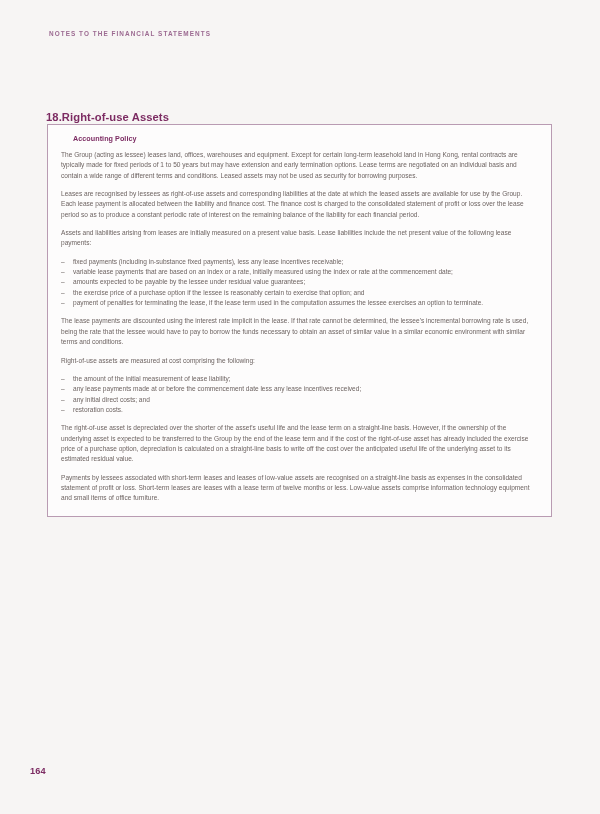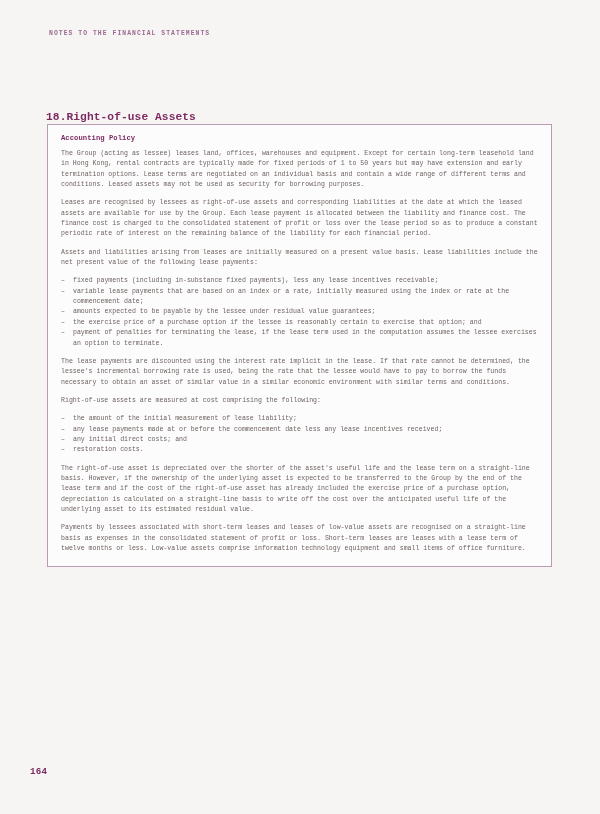--- a/index.html
+++ b/index.html
@@ -14,21 +14,20 @@
     -webkit-font-smoothing: antialiased;
     overflow: hidden;
     position: relative;
   }
   .page {
     position: absolute;
     inset: 0;
     width: 600px;
     height: 584px;
     background: #f7f5f4;
-    font-family: Liberation Mono, monospace;
   }
   .running-header {
     position: absolute;
     left: 49px;
     top: 30px;
     font-size: 6.4px;
     letter-spacing: 1.05px;
     font-weight: bold;
     color: #9c6a91;
     text-transform: uppercase;
@@ -50,21 +49,21 @@
     width: 505px;
     box-sizing: border-box;
     border: 0.9px solid #b99bb2;
     background: #fdfcfc;
     padding: 9px 13px 12px 13px;
   }
   .policy-heading {
     font-size: 7.2px;
     font-weight: bold;
     color: #7c2b62;
-    margin: 0 0 7px 0;
+    margin: 0 0 7px 12px;
     letter-spacing: 0.05px;
   }
   .para {
     font-size: 6.55px;
     line-height: 10.35px;
     color: #6d6361;
     margin: 0 0 8px 0;
     text-align: left;
     letter-spacing: 0.01px;
   }

